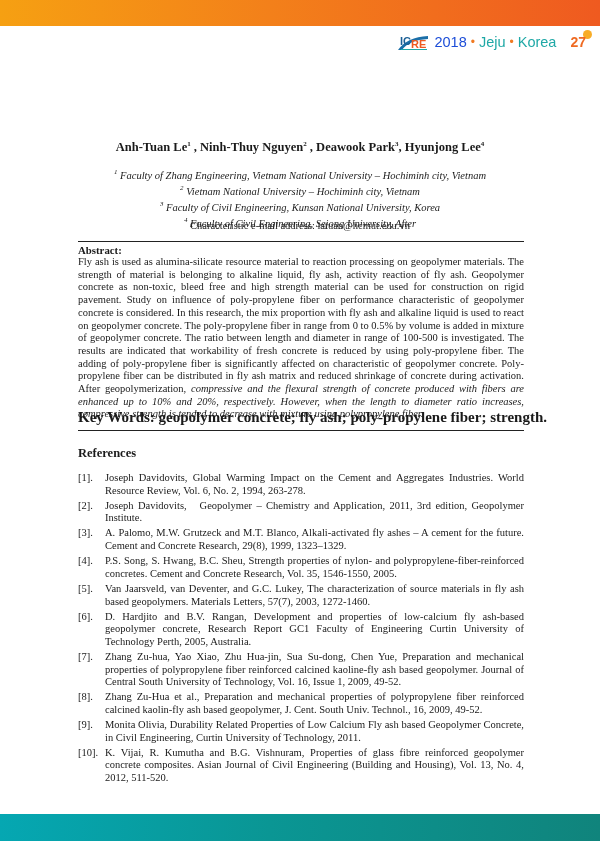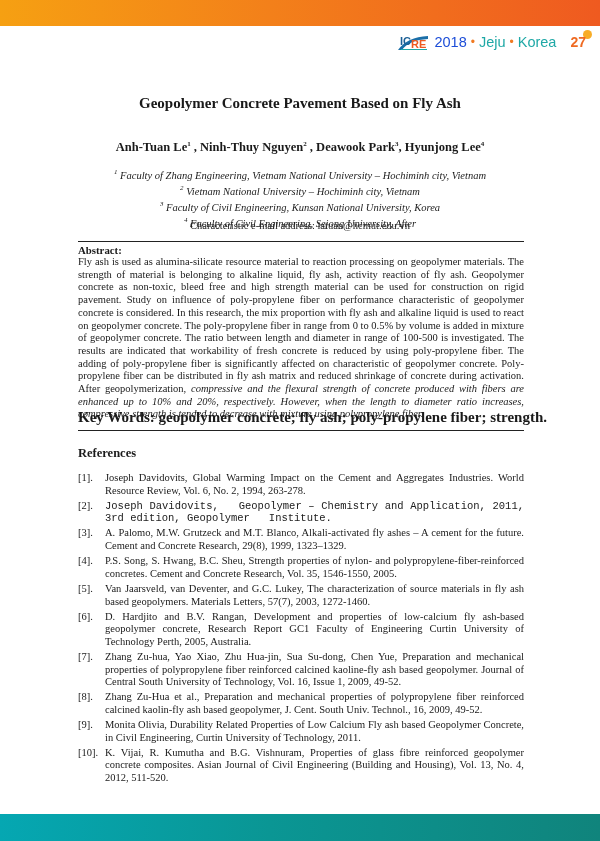--- a/index.html
+++ b/index.html
@@ -93,21 +93,20 @@
   <span class="brand-city">Jeju</span>
   <span class="brand-dot">•</span>
   <span class="brand-city">Korea</span>
   <span class="page-num">
     <span class="sun"></span>
     <span style="position:relative;">27</span>
   </span>
 </div>
 
 <div class="title">
-  <div>Geopolymer Concrete Pavement Based on Fly Ash</div>
 </div>
 
 <div class="authors">
   <span><span>Anh-Tuan Le</span><sup>1</sup><span> , </span></span><span><span>Ninh-Thuy Nguyen</span><sup>2</sup><span> , </span></span><span><span>Deawook Park</span><sup>3</sup><span>, </span></span><span><span>Hyunjong Lee</span><sup>4</sup></span>
 </div>
 
 <div class="affiliations">
   <div class="affil"><sup>1</sup> <span>Faculty of Zhang Engineering, Vietnam National University – Hochiminh city, Vietnam</span></div>
   <div class="affil"><sup>2</sup> <span>Vietnam National University – Hochiminh city, Vietnam</span></div>
   <div class="affil"><sup>3</sup> <span>Faculty of Civil Engineering, Kunsan National University, Korea</span></div>
@@ -127,21 +126,21 @@
 
 <div class="ref-heading">References</div>
 
 <ol class="references">
   <li>
       <span class="ref-num">[1].</span>
       <span class="ref-text">Joseph Davidovits, Global Warming Impact on the Cement and Aggregates Industries. World Resource Review, Vol. 6, No. 2, 1994, 263-278.</span>
     </li>
   <li>
       <span class="ref-num">[2].</span>
-      <span class="ref-text" style="white-space:pre-wrap;font-family:Liberation Mono, monospace;">Joseph Davidovits,   Geopolymer – Chemistry and Application, 2011, 3rd edition, Geopolymer   Institute.</span>
+      <span class="ref-text" style="white-space:pre-wrap;">Joseph Davidovits,   Geopolymer – Chemistry and Application, 2011, 3rd edition, Geopolymer   Institute.</span>
     </li>
   <li>
       <span class="ref-num">[3].</span>
       <span class="ref-text">A. Palomo, M.W. Grutzeck and M.T. Blanco, Alkali-activated fly ashes – A cement for the future. Cement and Concrete Research, 29(8), 1999, 1323–1329.</span>
     </li>
   <li>
       <span class="ref-num">[4].</span>
       <span class="ref-text">P.S. Song, S. Hwang, B.C. Sheu, Strength properties of nylon- and polypropylene-fiber-reinforced concretes. Cement and Concrete Research, Vol. 35, 1546-1550, 2005.</span>
     </li>
   <li>

